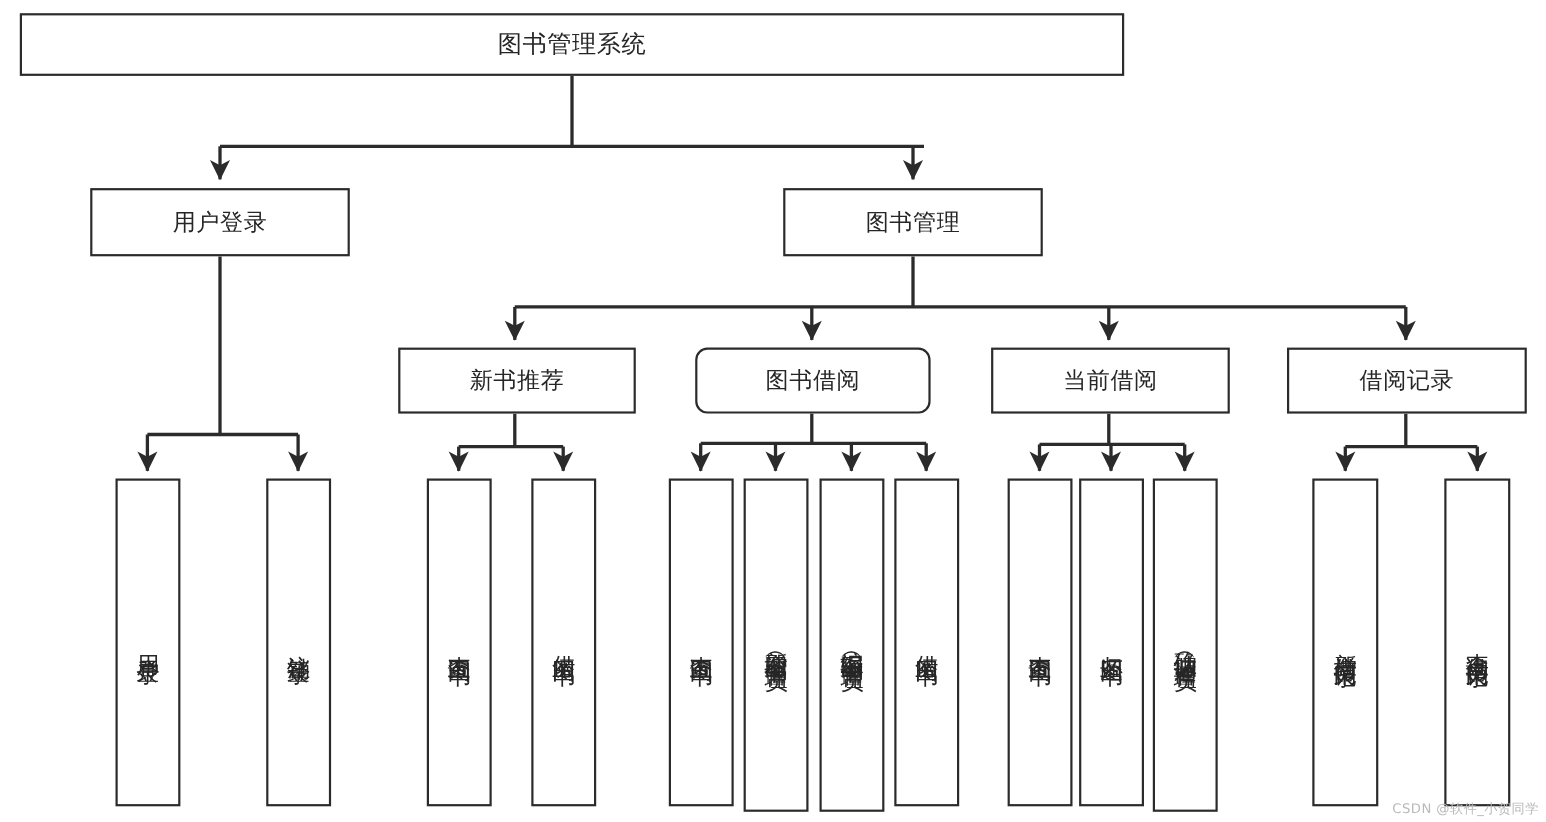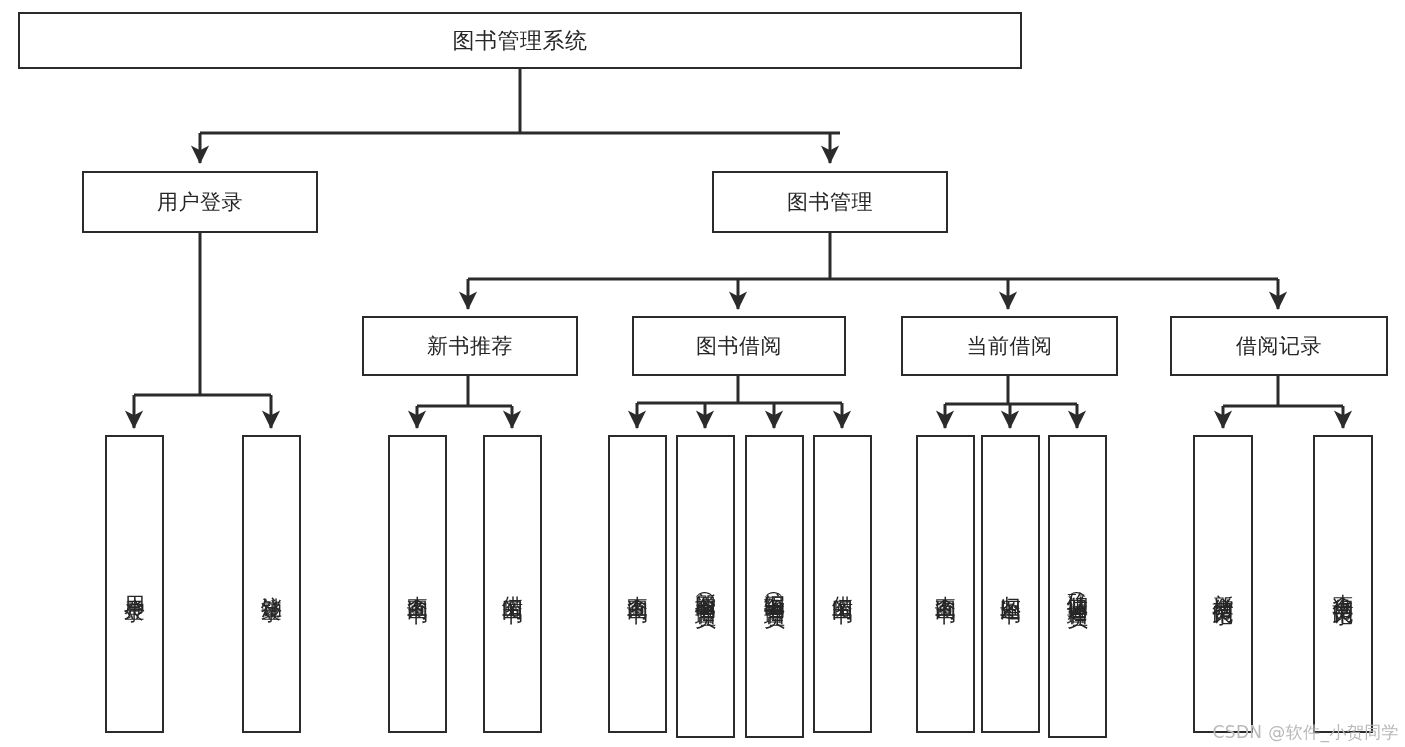--- a/index.html
+++ b/index.html
@@ -61,21 +61,21 @@
     font-size: 21px;
     line-height: 1.05;
     letter-spacing: 2.5px;
     white-space: nowrap;
     max-height: 100%;
   }
   #watermark {
     position: absolute;
     right: 6px;
     bottom: 3px;
-    font-size: 17px;
+    font-size: 12px;
     color: #b9b9b9;
     white-space: nowrap;
     letter-spacing: 0.4px;
   }
 </style>
 </head>
 <body>
 
 <div id="canvas">
 
@@ -136,21 +136,21 @@
   <div class="node horiz" style="left:82px; top:171px; width:236px; height:62px;">
     <span class="lbl">用户登录</span>
   </div>
   <div class="node horiz" style="left:362px; top:316px; width:216px; height:60px;">
     <span class="lbl">新书推荐</span>
   </div>
 
   <div class="node horiz" style="left:712px; top:171px; width:236px; height:62px;">
     <span class="lbl">图书管理</span>
   </div>
-  <div class="node horiz" style="left:632px; top:316px; width:214px; height:60px;">
+  <div class="node horiz" style="left:632px; top:316px; width:214px; height:60px;border-radius:11px;">
     <span class="lbl">图书借阅</span>
   </div>
   <div class="node horiz" style="left:1170px; top:316px; width:218px; height:60px;">
     <span class="lbl">借阅记录</span>
   </div>
   <div class="node horiz" style="left:901px; top:316px; width:217px; height:60px;">
     <span class="lbl">当前借阅</span>
   </div>
 
   <div class="node vert" style="left:105px; top:435px; width:59px; height:298px;">

